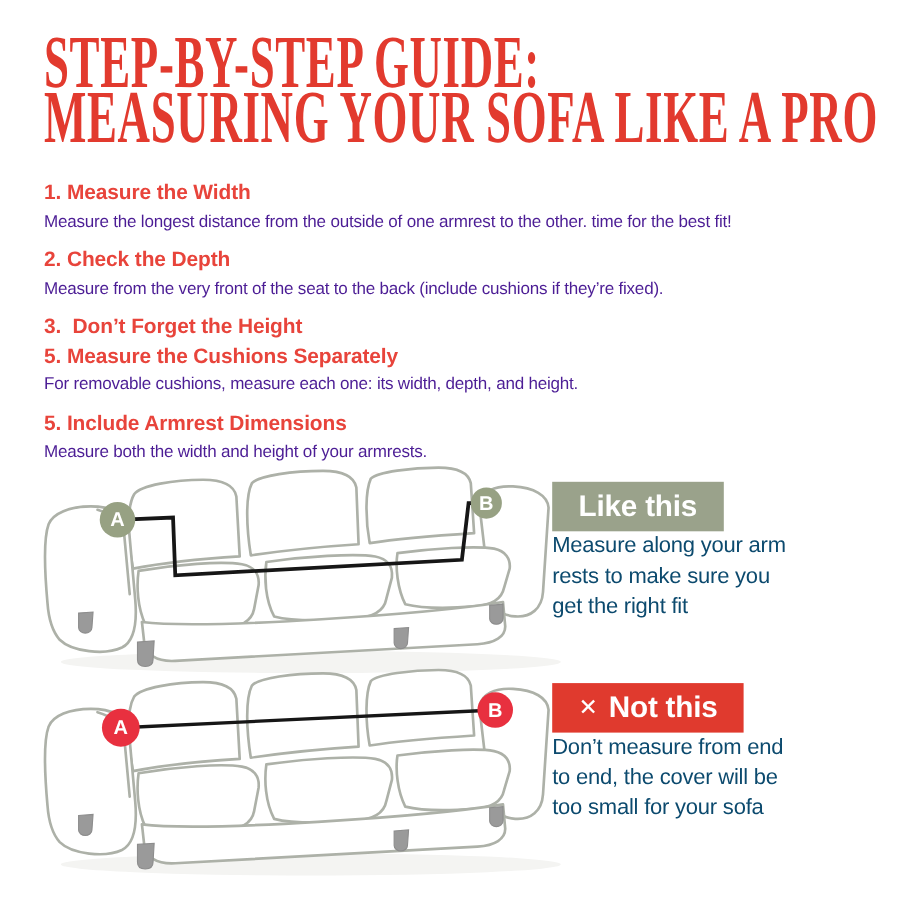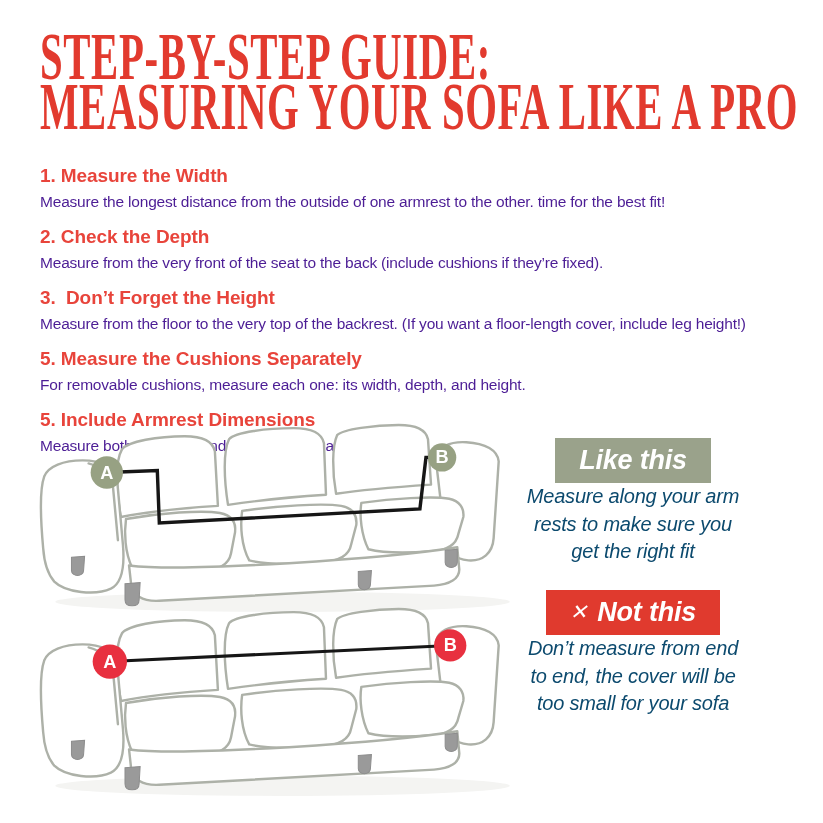--- a/index.html
+++ b/index.html
@@ -18,23 +18,23 @@
 
   
   .sofa-figure { position:absolute; left:25px; width:505px; height:202px; }
   .fig-correct { top:419px; }
   .fig-incorrect { top:603px; }
   .sofa-figure svg { width:100%; height:100%; display:block; }
   .measure-line { fill:none; stroke:#161616; }
   .marker-text { font-family:"Liberation Sans", sans-serif; font-weight:700; font-size:18px; fill:#ffffff; text-anchor:middle; }
 
   
-  .cmp-group { position:absolute; left:502px; width:262px; text-align:center;font-style:italic; }
+  .cmp-group { position:absolute; left:502px; width:262px; text-align:left; }
   .grp-like { top:438px; }
-  .grp-not  { top:590px; }
+  .grp-not  { top:621px; }
   .badge { display:inline-block; height:45px; line-height:45px; padding:0 24px; font-size:27px; font-weight:700; color:#ffffff; letter-spacing:-0.2px; }
   .badge-like { background:#9aa28b; }
   .badge-not  { background:#e03a2e; }
   .x-glyph { font-weight:400; font-size:21px; margin-right:10px; position:relative; top:-2px; }
   .cmp-caption { margin-top:0; font-size:20px; line-height:1.38; color:#0c4a6e; white-space:pre-line; letter-spacing:-0.2px; }
 </style>
 </head>
 <body>
 
 <div class="page">
@@ -48,21 +48,20 @@
     <div class="step">
       <h2 class="step-heading">1. Measure the Width</h2>
       <p class="step-body">Measure the longest distance from the outside of one armrest to the other. time for the best fit!</p>
     </div>
     <div class="step">
       <h2 class="step-heading">2. Check the Depth</h2>
       <p class="step-body">Measure from the very front of the seat to the back (include cushions if they’re fixed).</p>
     </div>
     <div class="step">
       <h2 class="step-heading">3.&nbsp; Don’t Forget the Height</h2>
-      <p class="step-body">Measure from the floor to the very top of the backrest. (If you want a floor-length cover, include leg height!)</p>
     </div>
     <div class="step">
       <h2 class="step-heading">5. Measure the Cushions Separately</h2>
       <p class="step-body">For removable cushions, measure each one: its width, depth, and height.</p>
     </div>
     <div class="step">
       <h2 class="step-heading">5. Include Armrest Dimensions</h2>
       <p class="step-body">Measure both the width and height of your armrests.</p>
     </div>
   </section>

